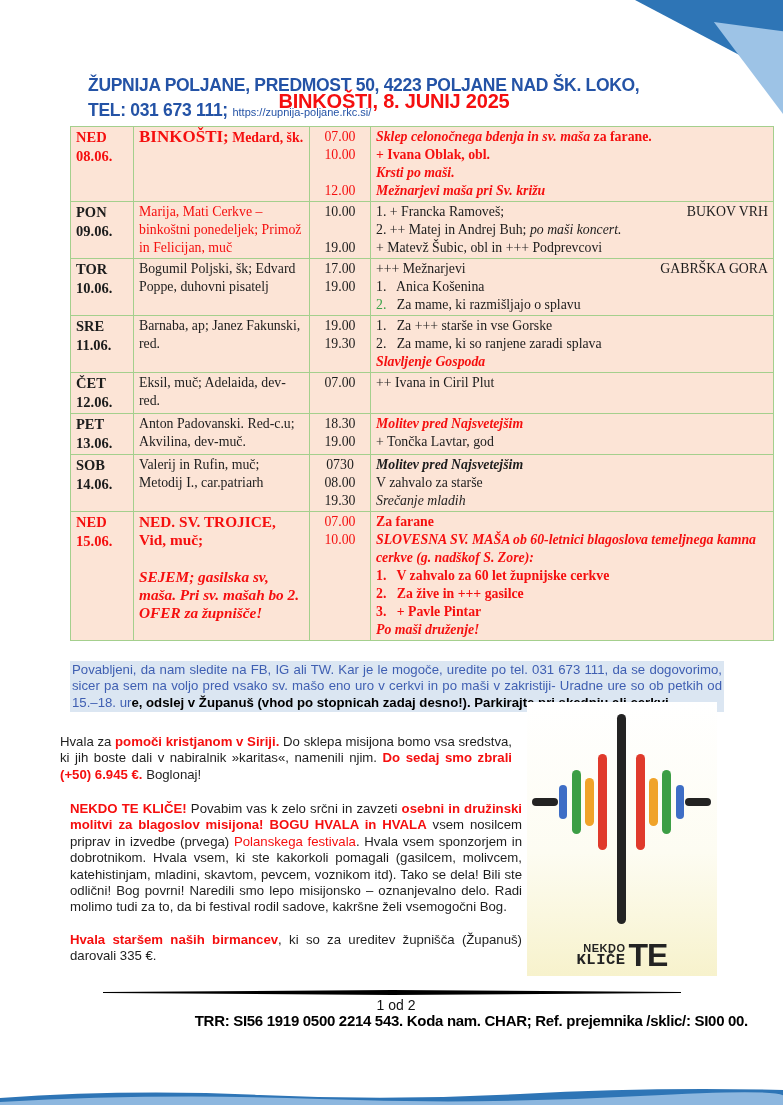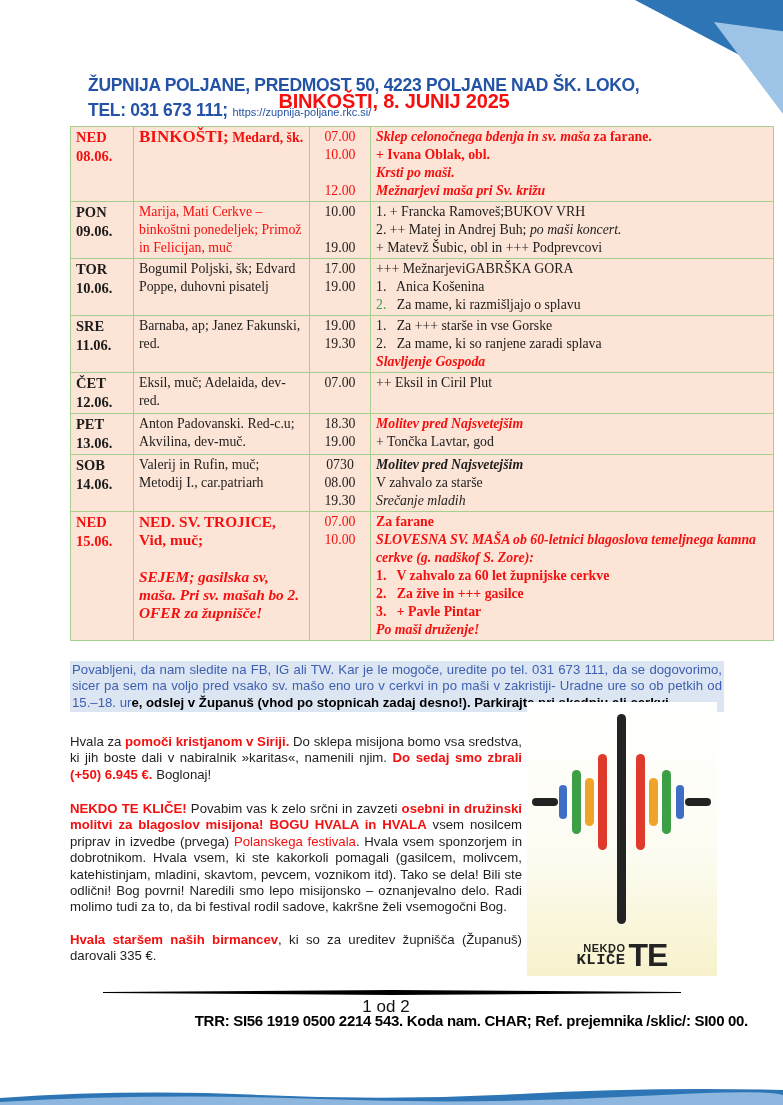--- a/index.html
+++ b/index.html
@@ -27,59 +27,59 @@
         vertical-align:top;padding:1px 5px;line-height:18px;}
   td.day{width:52px;font-weight:700;font-size:14.5px;padding-left:4px;}
   td.day div{line-height:19px;}
   td.saints{width:165px;}
   td.times{width:50px;text-align:center;padding-left:2px;padding-right:2px;}
   td.main{}
   .bigsaints{font-size:15.3px;line-height:19.5px;}
   .big{font-size:17px;font-family:Liberation Serif, serif;}
   .time{min-height:18px;}
   .iline{white-space:pre-wrap;}
-  .withloc{display:flex;justify-content:flex-start;}
+  .withloc{display:flex;justify-content:space-between;}
   .loc{white-space:nowrap;}
 
   .b{font-weight:700;}
   .i{font-style:italic;}
   .red{color:var(--red);}
   .green{color:var(--green);}
 
   
   .quote{position:absolute;left:58px;top:602px;width:668px;text-align:center;
          color:var(--red);font-size:16.5px;line-height:22px;}
 
   
   .para{position:absolute;text-align:justify;font-size:13.2px;line-height:16.4px;color:#1e1e1e;}
   .p-invite{left:70px;top:661px;width:650px;background:var(--highlight);
             color:var(--para_blue);padding:1px 2px;}
   .p-invite .b{color:#000;}
-  .p-syria{left:70px;top:734px;width:452px;}
+  .p-syria{left:60px;top:734px;width:452px;}
   .p-mission{left:70px;top:801px;width:452px;}
   .p-parents{left:70px;top:932px;width:452px;}
 
   
   .logo{position:absolute;left:527px;top:702px;width:190px;height:274px;
         background:linear-gradient(180deg,#ffffff 0%,#fdfcf2 55%,#f7f2cc 100%);}
   .vbar{position:absolute;width:9px;border-radius:5px;}
   .hbar{position:absolute;height:8px;border-radius:5px;background:var(--logo_black);}
   .cap{position:absolute;bottom:8px;left:50%;transform:translateX(-50%);
        display:flex;align-items:flex-end;gap:3px;color:var(--logo_black);}
   .capsmall{display:flex;flex-direction:column;align-items:flex-end;
             font-weight:700;line-height:0.95;}
   .cap .l1{font-size:11px;letter-spacing:0.5px;}
   .cap .l2{font-size:15.5px;letter-spacing:0.5px;font-family:Liberation Mono, monospace;}
   .cap .bigte{font-size:32px;font-weight:700;line-height:0.78;letter-spacing:-1px;}
 
   
   .rule{position:absolute;left:103px;top:990px;width:578px;height:5px;background:#000;
         clip-path:polygon(0 42%,50% 0,100% 42%,100% 58%,50% 100%,0 58%);}
-  .pagenum{position:absolute;left:62px;top:997px;width:648px;text-align:center;
-           font-size:17px;color:#111;}
+  .pagenum{position:absolute;left:72px;top:997px;width:648px;text-align:center;
+           font-size:14px;color:#111;}
   .bank{position:absolute;left:40px;top:1012px;width:708px;text-align:right;
         font-weight:700;font-size:15px;letter-spacing:-0.3px;color:#000;}
 
   
   .wave{position:absolute;left:0;bottom:0;width:783px;height:18px;}
 </style>
 </head>
 <body>
 
 <div class="page">
@@ -166,21 +166,21 @@
         <tr>
           <td class="day">
             <div>ČET</div>
             <div>12.06.</div>
           </td>
           <td class="saints"><span>Eksil, muč; Adelaida, dev-red.</span></td>
           <td class="times">
             <div class="time">07.00</div>
           </td>
           <td class="main">
-            <div class="iline"><span><span>++ Eksil in Ciril Plut</span></span></div>
+            <div class="iline"><span><span>++ Ivana in Ciril Plut</span></span></div>
           </td>
         </tr>
         <tr>
           <td class="day">
             <div>PET</div>
             <div>13.06.</div>
           </td>
           <td class="saints"><span>Anton Padovanski. Red-c.u; Akvilina, dev-muč.</span></td>
           <td class="times">
             <div class="time">18.30</div>

